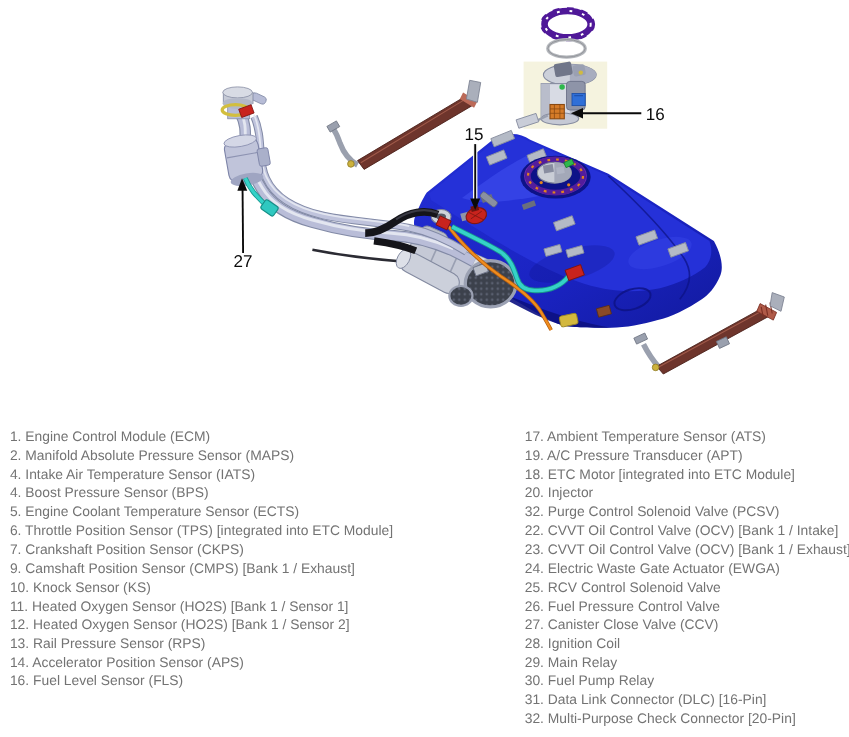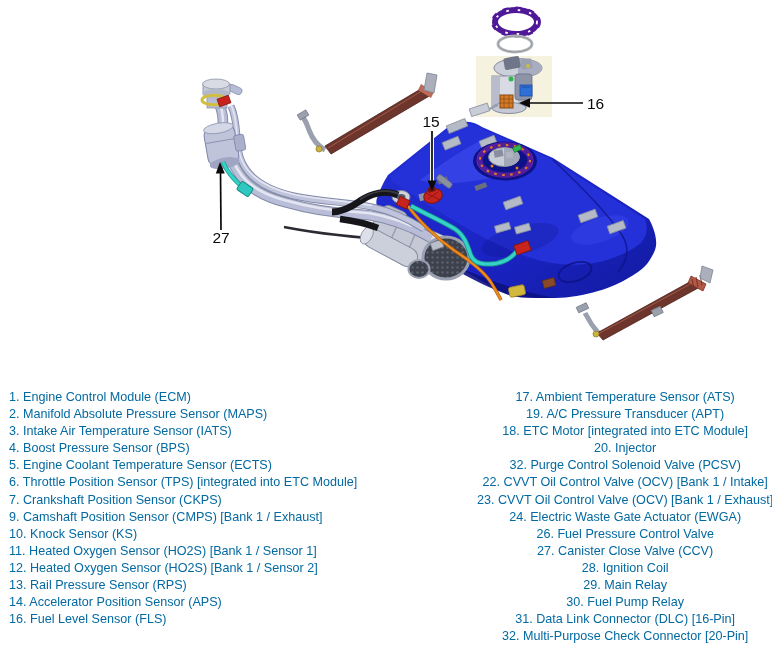--- a/index.html
+++ b/index.html
@@ -1,21 +1,21 @@
 <!DOCTYPE html>
 <html><head>
 <meta charset="utf-8">
 <style>
   html,body{margin:0;padding:0;background:#fff;}
   .page{position:relative;width:772px;height:670px;background:#fff;overflow:hidden;
         font-family:"Liberation Sans",sans-serif;}
   .diagram{position:absolute;left:0;top:0;width:772px;height:380px;}
-  .legend-col{position:absolute;font-size:12.6px;line-height:17.1px;color:#0369a1;white-space:nowrap;}
+  .legend-col{position:absolute;font-size:12.6px;line-height:17.1px;color:#737373;white-space:nowrap;}
   .col-left{left:9px;top:389px;}
-  .col-right{left:477px;top:389px;text-align:center;}
+  .col-right{left:477px;top:389px;}
   .callout-text{font-size:15.5px;fill:#0a0a0a;font-family:"Liberation Sans",sans-serif;}
 </style>
 </head>
 <body>
 
 <div class="page">
 
   <div class="diagram">
   <svg width="772" height="380" viewBox="0 0 772 380">
     <defs>
@@ -232,21 +232,21 @@
       <text class="callout-text" x="221" y="243" text-anchor="middle">27</text>
       <line x1="221" y1="230" x2="220.5" y2="171" stroke="#0a0a0a" stroke-width="1.7"></line>
       <polygon points="220,162 215.8,173.5 224.8,173.5" fill="#0a0a0a"></polygon>
     </g>
   </svg>
   </div>
 
   <div class="legend-col col-left">
     <div>1. Engine Control Module (ECM)</div>
     <div>2. Manifold Absolute Pressure Sensor (MAPS)</div>
-    <div>3. Intake Air Temperature Sensor (IATS)</div>
+    <div>4. Intake Air Temperature Sensor (IATS)</div>
     <div>4. Boost Pressure Sensor (BPS)</div>
     <div>5. Engine Coolant Temperature Sensor (ECTS)</div>
     <div>6. Throttle Position Sensor (TPS) [integrated into ETC Module]</div>
     <div>7. Crankshaft Position Sensor (CKPS)</div>
     <div>9. Camshaft Position Sensor (CMPS) [Bank 1 / Exhaust]</div>
     <div>10. Knock Sensor (KS)</div>
     <div>11. Heated Oxygen Sensor (HO2S) [Bank 1 / Sensor 1]</div>
     <div>12. Heated Oxygen Sensor (HO2S) [Bank 1 / Sensor 2]</div>
     <div>13. Rail Pressure Sensor (RPS)</div>
     <div>14. Accelerator Position Sensor (APS)</div>
@@ -255,20 +255,21 @@
 
   <div class="legend-col col-right">
     <div>17. Ambient Temperature Sensor (ATS)</div>
     <div>19. A/C Pressure Transducer (APT)</div>
     <div>18. ETC Motor [integrated into ETC Module]</div>
     <div>20. Injector</div>
     <div>32. Purge Control Solenoid Valve (PCSV)</div>
     <div>22. CVVT Oil Control Valve (OCV) [Bank 1 / Intake]</div>
     <div>23. CVVT Oil Control Valve (OCV) [Bank 1 / Exhaust]</div>
     <div>24. Electric Waste Gate Actuator (EWGA)</div>
+    <div>25. RCV Control Solenoid Valve</div>
     <div>26. Fuel Pressure Control Valve</div>
     <div>27. Canister Close Valve (CCV)</div>
     <div>28. Ignition Coil</div>
     <div>29. Main Relay</div>
     <div>30. Fuel Pump Relay</div>
     <div>31. Data Link Connector (DLC) [16-Pin]</div>
     <div>32. Multi-Purpose Check Connector [20-Pin]</div>
   </div>
 
 </div>

